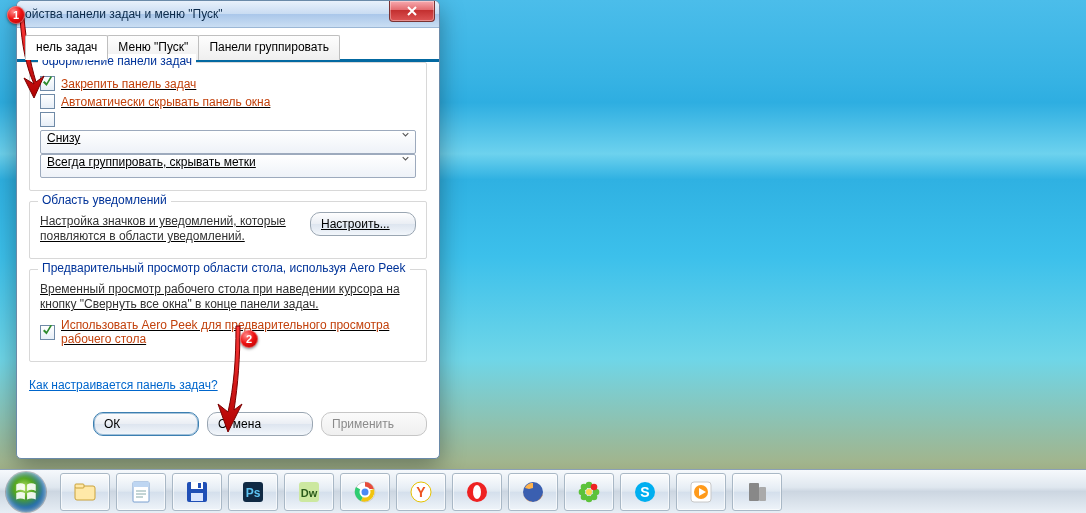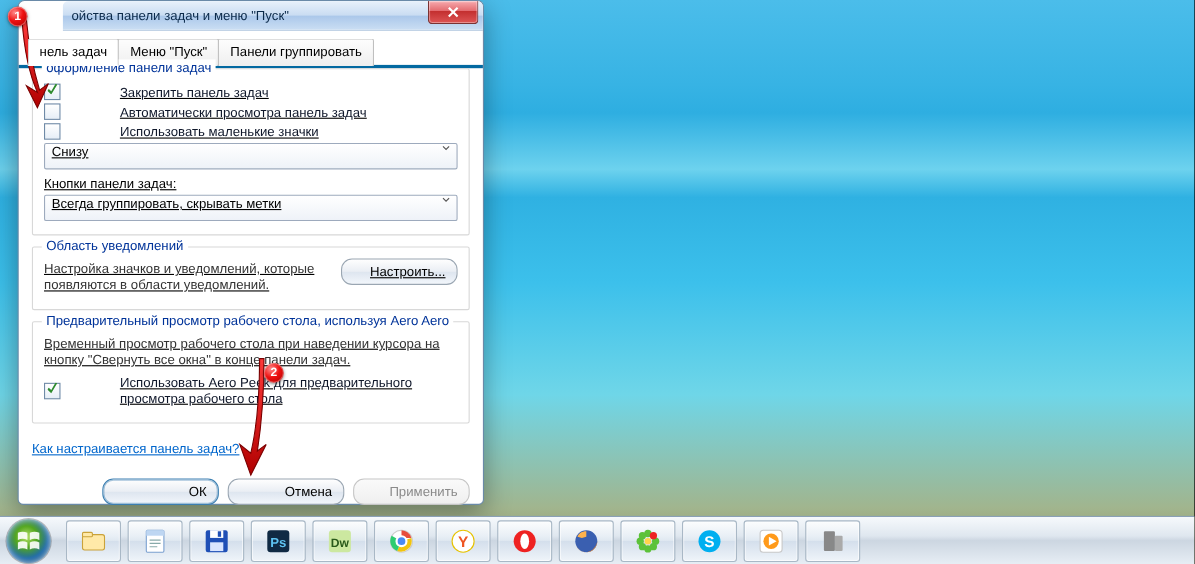--- a/index.html
+++ b/index.html
@@ -7,21 +7,21 @@
     background:
       linear-gradient(180deg,#4bbdea 0%, #37b3e4 15%, #2eaee1 20%, #6dd2ee 30%, #2fb1e2 35%, #3cc0eb 50%, #6fd6e8 70%, #a1b58e 90%, #948f60 100%);
   }
   
   .dialog { position:absolute; left:16px; top:0; width:422px; height:457px;
     background:#fff; border:1px solid #6a8aa8; border-radius:6px 6px 5px 5px; box-shadow:0 8px 24px rgba(0,0,0,.35);
   }
   .titlebar { position:relative; height:26px;
     background:linear-gradient(180deg,#e8f1fb 0%,#c9dcf2 50%,#aac7ea 51%,#cadef3 100%);
     border-bottom:1px solid #9bb7d6; border-radius:5px 5px 0 0;
-    display:flex; align-items:center; padding-left:8px; color:#0b2a4a; font-size:12px;margin-left:40px;
+    display:flex; align-items:center; padding-left:8px; color:#0b2a4a; font-size:12px;
   }
   .titlebar .title { white-space:nowrap; overflow:hidden; text-overflow:ellipsis; max-width:340px; }
   .win-close { position:absolute; right:4px; top:0; width:44px; height:20px;
     border:1px solid #7a3232; border-top:none; border-radius:0 0 4px 4px;
     background:linear-gradient(180deg,#f7aaaf 0%,#e36a6e 45%,#c32f2f 46%,#d55 100%);
     display:flex; align-items:center; justify-content:center; box-shadow:inset 0 0 0 1px rgba(255,255,255,.35);
   }
   .win-close svg { width:12px; height:12px; }
   .win-close path { stroke:#fff; stroke-width:2; }
   .tabs { display:flex; gap:0; padding:6px 8px 0 8px; border-bottom:3px solid #0369a1; }
@@ -30,31 +30,31 @@
   .tab.active { background:#fff; z-index:1; border-bottom:1px solid #fff; }
   .body { padding:0 12px 10px 12px; color:#000;text-decoration:underline; }
   .group { border:1px solid #d8d8d8; border-radius:2px; padding:10px 10px 12px 10px; margin-bottom:10px; position:relative; }
   .group > .legend { position:absolute; left:8px; top:-9px; background:#fff; padding:0 4px; color:#003399; font-size:12px; }
   .row { display:flex; align-items:center; gap:6px; margin:3px 0; }
   .chk { width:13px; height:13px; border:1px solid #6f8aa7; background:linear-gradient(180deg,#fff,#e6eef7); position:relative; flex:0 0 13px; }
   .chk.checked::after { content:""; position:absolute; left:2px; top:-1px; width:9px; height:10px;
     background:conic-gradient(from 0deg,#2e8b2e,#2e8b2e);
     clip-path: polygon(15% 50%, 0 65%, 40% 100%, 100% 10%, 85% 0, 40% 70%);
   }
-  .label-txt { color:#0f172a;margin-left:48px; }
+  .label-txt { color:#c2410c; }
   .field-label { margin:6px 0 3px 0; }
   .select { height:22px; border:1px solid #9daabd; border-radius:2px;
     background:linear-gradient(180deg,#fff,#eef2f8); display:flex; align-items:flex-start; padding:0 6px; justify-content:space-between; }
   .select .arrow { width:7px;height:7px; }
   .area-notify { display:flex; justify-content:space-between; align-items:flex-start; gap:0;}
   .area-notify p { margin:2px 0; color:#333; max-width:260px; line-height:1.25; }
   .btn { min-width:84px; height:22px; padding:0 10px;
     border:1px solid #9aa6b2; border-radius:10px;
     background:linear-gradient(180deg,#fefefe,#eaeef4 49%,#dde5ef 50%,#f2f6fb);
-    display:inline-flex; align-items:center; justify-content:flex-end;
+    display:inline-flex; align-items:center; justify-content:flex-start;
   }
   .btn.disabled { color:#8a8a8a; border-color:#c6c6c6; background:linear-gradient(180deg,#fafafa,#efefef); }
   .btn.default { border-color:#3c7fb1; box-shadow:0 0 0 1px rgba(60,127,177,.45) inset; }
   .link { color:#0066cc; text-decoration:underline; display:inline-block; margin:6px 0 0 0;}
   .footer { display:flex; gap:8px; justify-content:flex-end; padding:10px 12px 12px 12px; }
   
   .arrow-path { position:absolute; pointer-events:none; }
   .marker1 { left:0; top:6px; width:56px; height:98px; }
   .marker2 { left:206px; top:316px; width:56px; height:122px; }
   .badge { position:absolute; width:18px; height:18px; border-radius:50%; background:radial-gradient(circle at 35% 30%,#ff8a8a 0%,#e11 45%,#a40000 100%);
@@ -103,33 +103,31 @@
     <div class="body">
       
       <div class="group">
         <span class="legend">оформление панели задач</span>
         <div class="row">
           <span class="chk checked"></span>
           <span class="label-txt">Закрепить панель задач</span>
         </div>
         <div class="row">
           <span class="chk"></span>
-          <span class="label-txt">Автоматически просмотра панель задач</span>
+          <span class="label-txt">Автоматически скрывать панель окна</span>
         </div>
         <div class="row">
           <span class="chk"></span>
-          <span class="label-txt">Использовать маленькие значки</span>
         </div>
         <div class="select">
           <span>Снизу</span>
           <svg class="arrow" viewBox="0 0 10 10">
               <path d="M1 3 L5 7 L9 3" fill="none" stroke="#555" stroke-width="1.5"></path>
             </svg>
         </div>
-        <div class="field-label">Кнопки панели задач:</div>
         <div class="select">
           <span>Всегда группировать, скрывать метки</span>
           <svg class="arrow" viewBox="0 0 10 10">
               <path d="M1 3 L5 7 L9 3" fill="none" stroke="#555" stroke-width="1.5"></path>
             </svg>
         </div>
       </div>
 
       
       <div class="group">
@@ -137,21 +135,21 @@
         <div class="area-notify">
           <p>Настройка значков и уведомлений, которые появляются в области уведомлений.</p>
           <span class="btn">
               <span>Настроить...</span>
             </span>
         </div>
       </div>
 
       
       <div class="group">
-        <span class="legend">Предварительный просмотр рабочего стола, используя Aero Aero</span>
+        <span class="legend">Предварительный просмотр области стола, используя Aero Peek</span>
         <p style="margin:2px 0 6px 0; color:#333; line-height:1.25">Временный просмотр рабочего стола при наведении курсора на кнопку "Свернуть все окна" в конце панели задач.</p>
         <div class="row">
           <span class="chk checked"></span>
           <span class="label-txt">Использовать Aero Peek для предварительного просмотра рабочего стола</span>
         </div>
       </div>
 
       <a class="link">Как настраивается панель задач?</a>
     </div>
 

